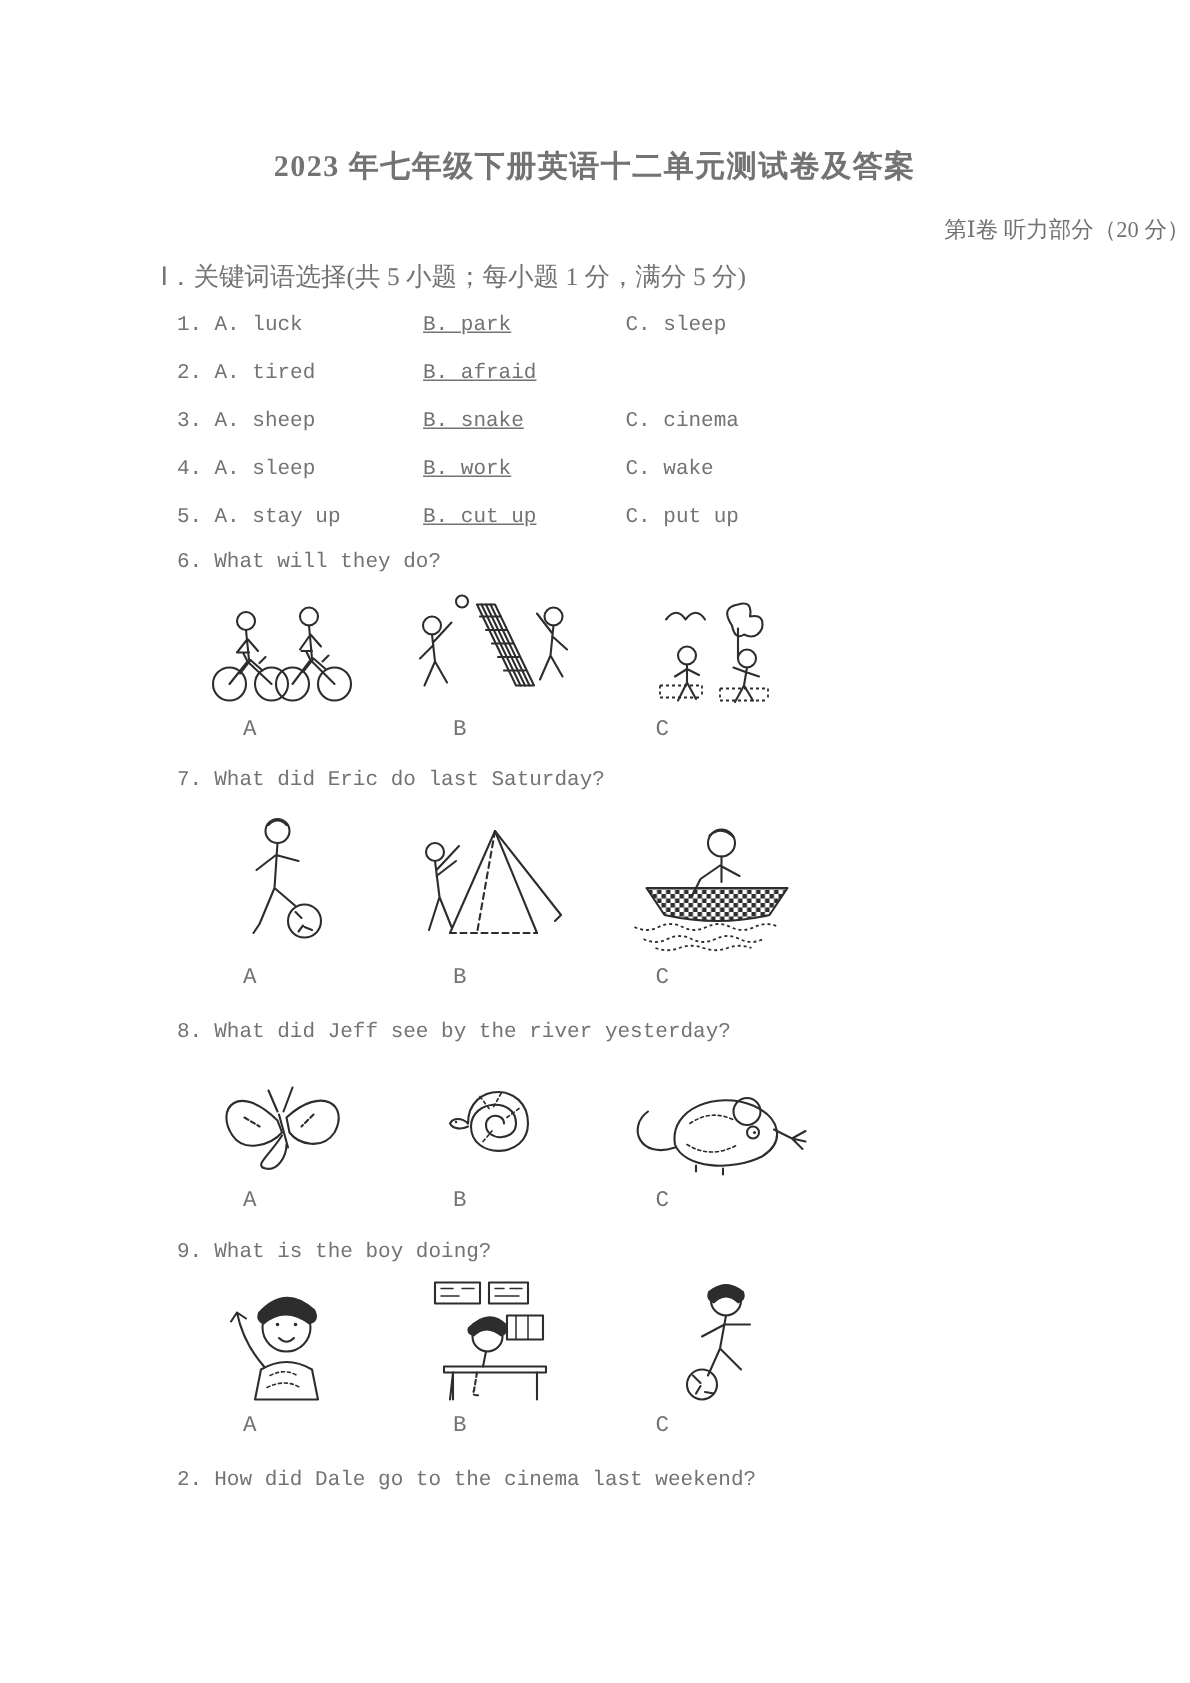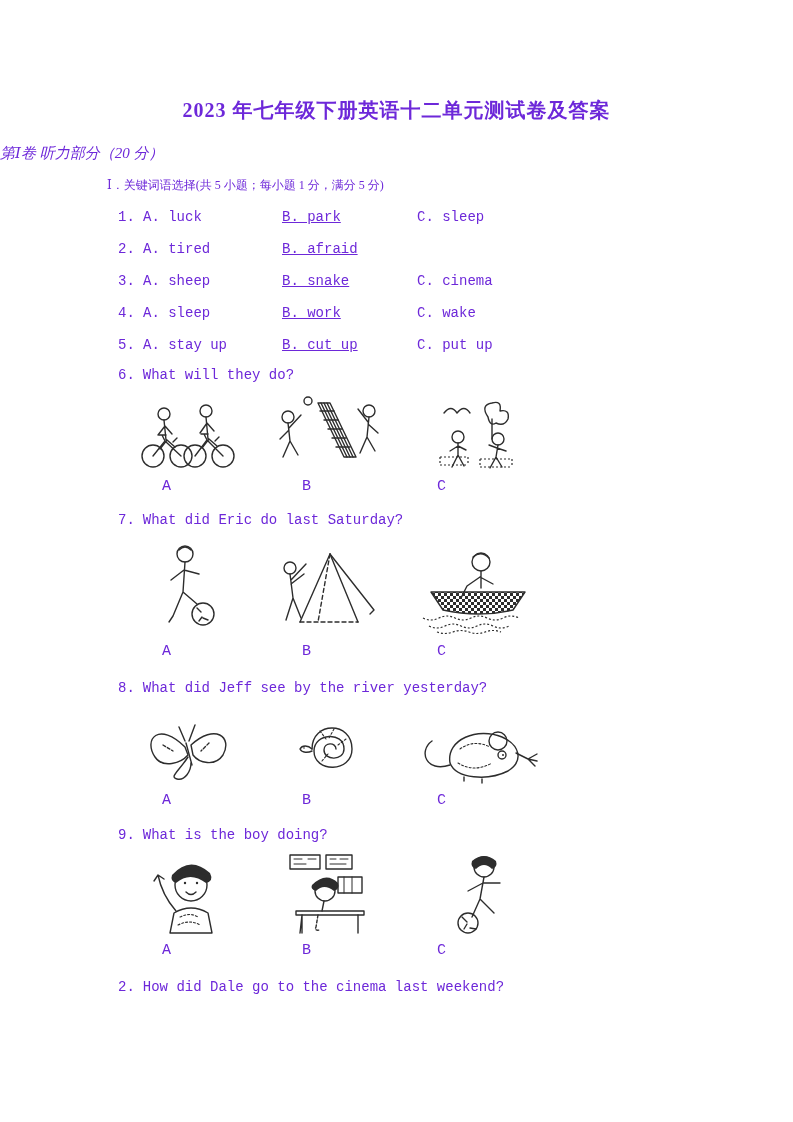--- a/index.html
+++ b/index.html
@@ -1,39 +1,38 @@
 <!DOCTYPE html>
 <html><head>
 <meta charset="utf-8">
 <style>
   html,body{margin:0;padding:0;background:#ffffff;}
   .page{
     position:relative;
     width:793px;height:1122px;
     margin:0 auto;
     background:#ffffff;
-    color:#6d28d9;
+    color:#737373;
     overflow:hidden;
     font-family:"Liberation Serif","DejaVu Serif",serif;
   }
   .title{
     margin:0;padding-top:97px;
     text-align:center;
     font-size:20px;font-weight:700;
     letter-spacing:1px;
     font-family:"Liberation Serif","DejaVu Serif",serif;
   }
   .subtitle{
     margin-top:20px;
-    text-align:left;
+    text-align:right;
     font-size:15px;
-    font-style:italic;
   }
   .content{padding-left:107px;padding-right:55px;}
-  .sec-heading{font-size:12px;line-height:20px;}
+  .sec-heading{font-size:17px;line-height:20px;font-family:Liberation Serif, serif;}
   .sec1-heading{margin-top:12px;}
   .sec2-heading{margin-top:15px;}
   .mono{font-family:"Liberation Mono","DejaVu Sans Mono",monospace;}
   .mcq{
     display:flex;
     margin-top:12px;margin-left:11px;
     font-size:14px;line-height:20px;
   }
   .mcq .num{width:25px;flex:none;}
   .mcq .oa{width:139px;flex:none;}

